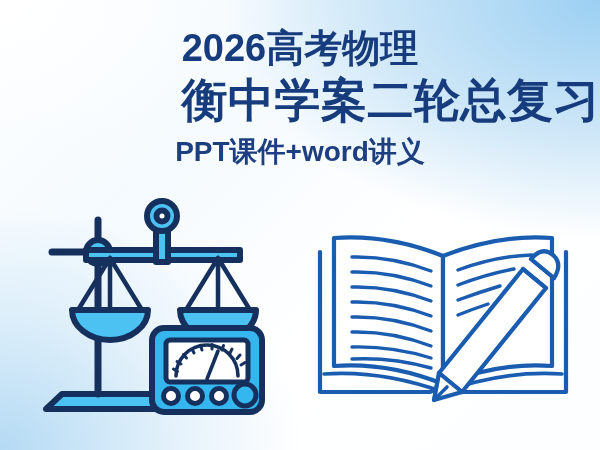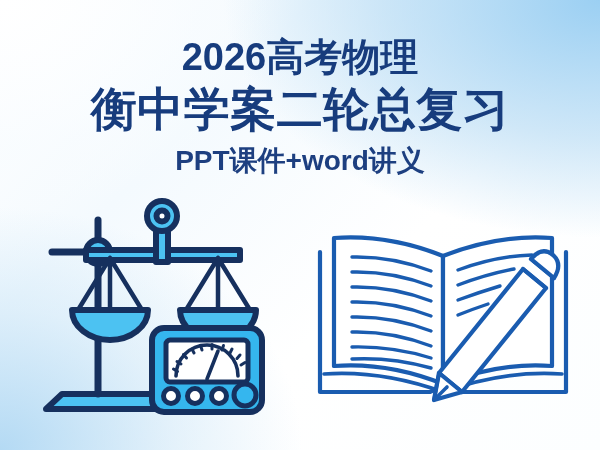--- a/index.html
+++ b/index.html
@@ -13,35 +13,36 @@
     position:relative;width:600px;height:450px;overflow:hidden;
     background:
       radial-gradient(ellipse 95% 80% at 100% 0%, rgba(150,205,242,0.95) 0%, rgba(168,212,242,0.55) 38%, rgba(255,255,255,0) 66%),
       radial-gradient(ellipse 70% 75% at 0% 100%, rgba(168,212,242,0.85) 0%, rgba(190,223,245,0.40) 42%, rgba(255,255,255,0) 72%),
       radial-gradient(ellipse 60% 60% at 0% 0%, rgba(255,255,255,1) 0%, rgba(248,252,255,0.6) 55%, rgba(255,255,255,0) 80%),
       linear-gradient(135deg,#ffffff 0%,#f4fafe 30%,#ffffff 62%,#fcfeff 100%);
   }
 
   
   .titles{
-    position:absolute;top:9px;left:0;width:600px;
+    position:absolute;top:0;left:0;width:600px;
     text-align:center;
     padding-top:26px;
     box-sizing:border-box;
   }
   .t-line1{
     font-size:38px;line-height:44px;font-weight:bold;
     color:#173c7d;letter-spacing:0px;
     white-space:nowrap;
   }
   .t-line2{
     font-size:46px;line-height:56px;font-weight:bold;
     color:#173c7d;letter-spacing:0.5px;
     white-space:nowrap;
     margin-top:2px;
+    text-align:right;
   }
   .t-line3{
     font-size:28px;line-height:36px;font-weight:bold;
     color:#1d3f80;letter-spacing:0px;
     white-space:nowrap;
     margin-top:6px;
   }
 
   
   .art-left{position:absolute;left:28px;top:198px;width:240px;height:232px;}

